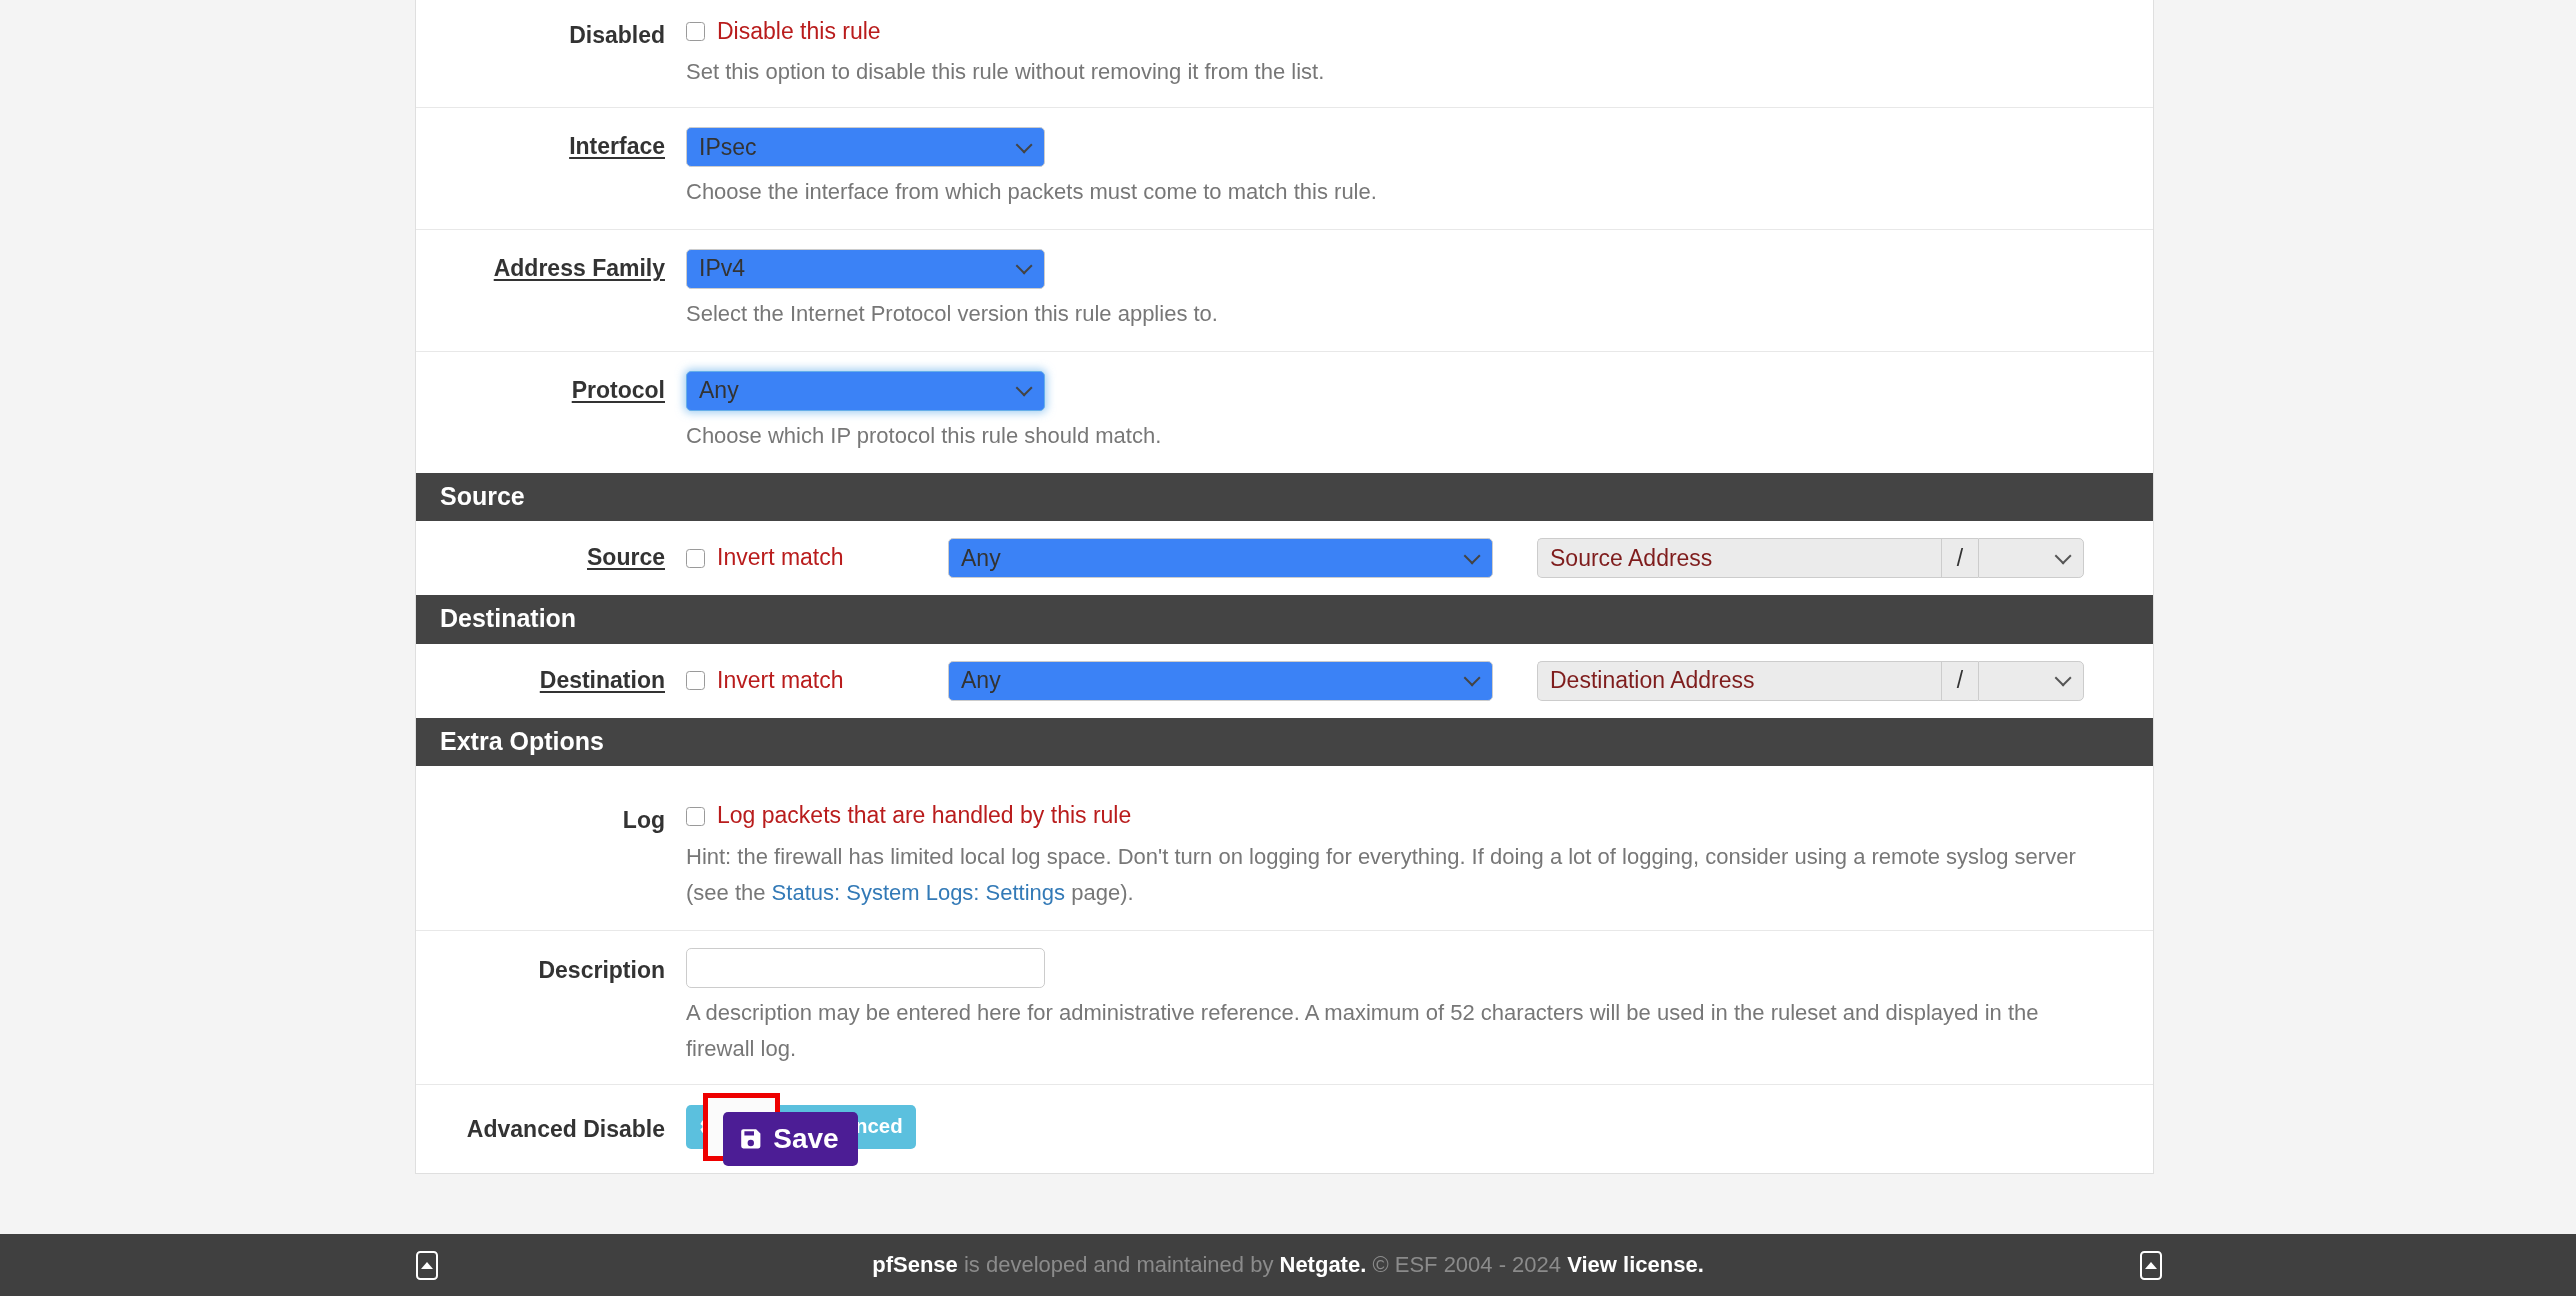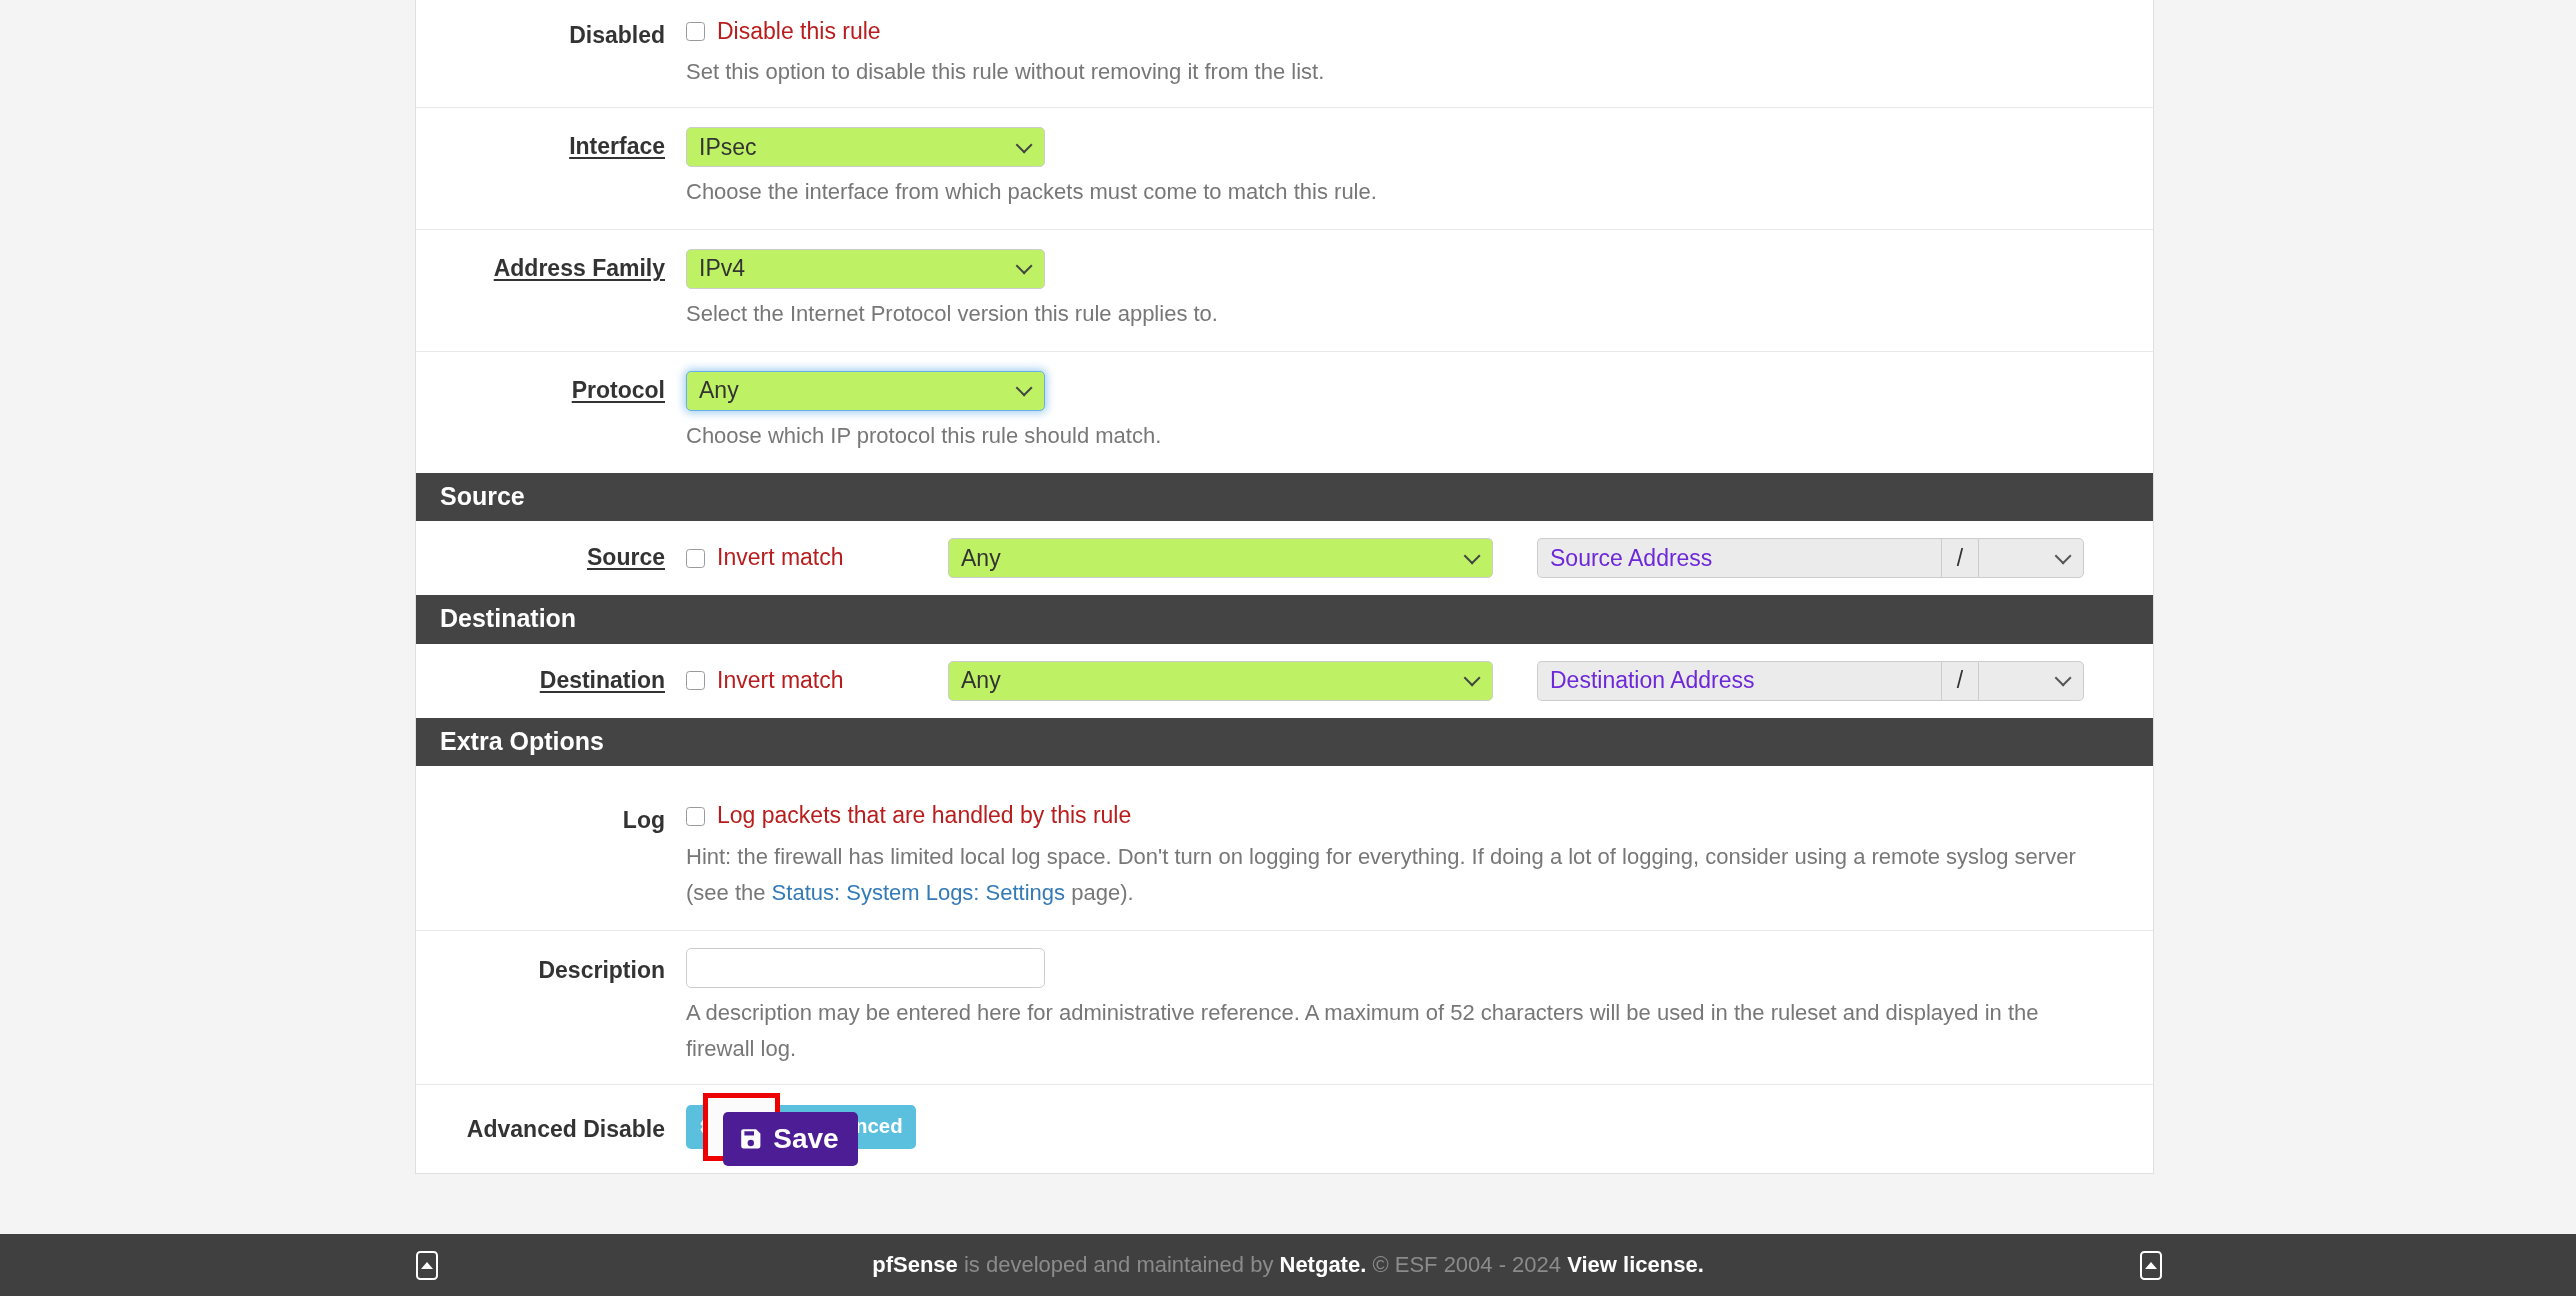--- a/index.html
+++ b/index.html
@@ -100,21 +100,21 @@
     color: #b91c1c;
     line-height: 25.6px;
   }
 
   
   .sel {
     position: relative;
     height: 40px;
     border: 0.9px solid #cccccc;
     border-radius: 5.1px;
-    background: #bef264;
+    background: #3b82f6;
     box-sizing: border-box;
     display: flex;
     align-items: center;
     padding: 0 39px 0 12px;
     font-size: 23px;
     color: #333333;
   }
   .sel .chev {
     position: absolute;
     right: 12px;
@@ -169,21 +169,21 @@
     flex: 1 1 auto;
     border: 0.9px solid #cccccc;
     border-right: none;
     border-radius: 5.1px 0 0 5.1px;
     background: #ebebeb;
     box-sizing: border-box;
     display: flex;
     align-items: center;
     padding-left: 12px;
     font-size: 23px;
-    color: #6d28d9;
+    color: #7f1d1d;
   }
   .addr-slash {
     flex: 0 0 37px;
     border: 0.9px solid #cccccc;
     border-right: none;
     background: #ebebeb;
     box-sizing: border-box;
     display: flex;
     align-items: center;
     justify-content: center;

